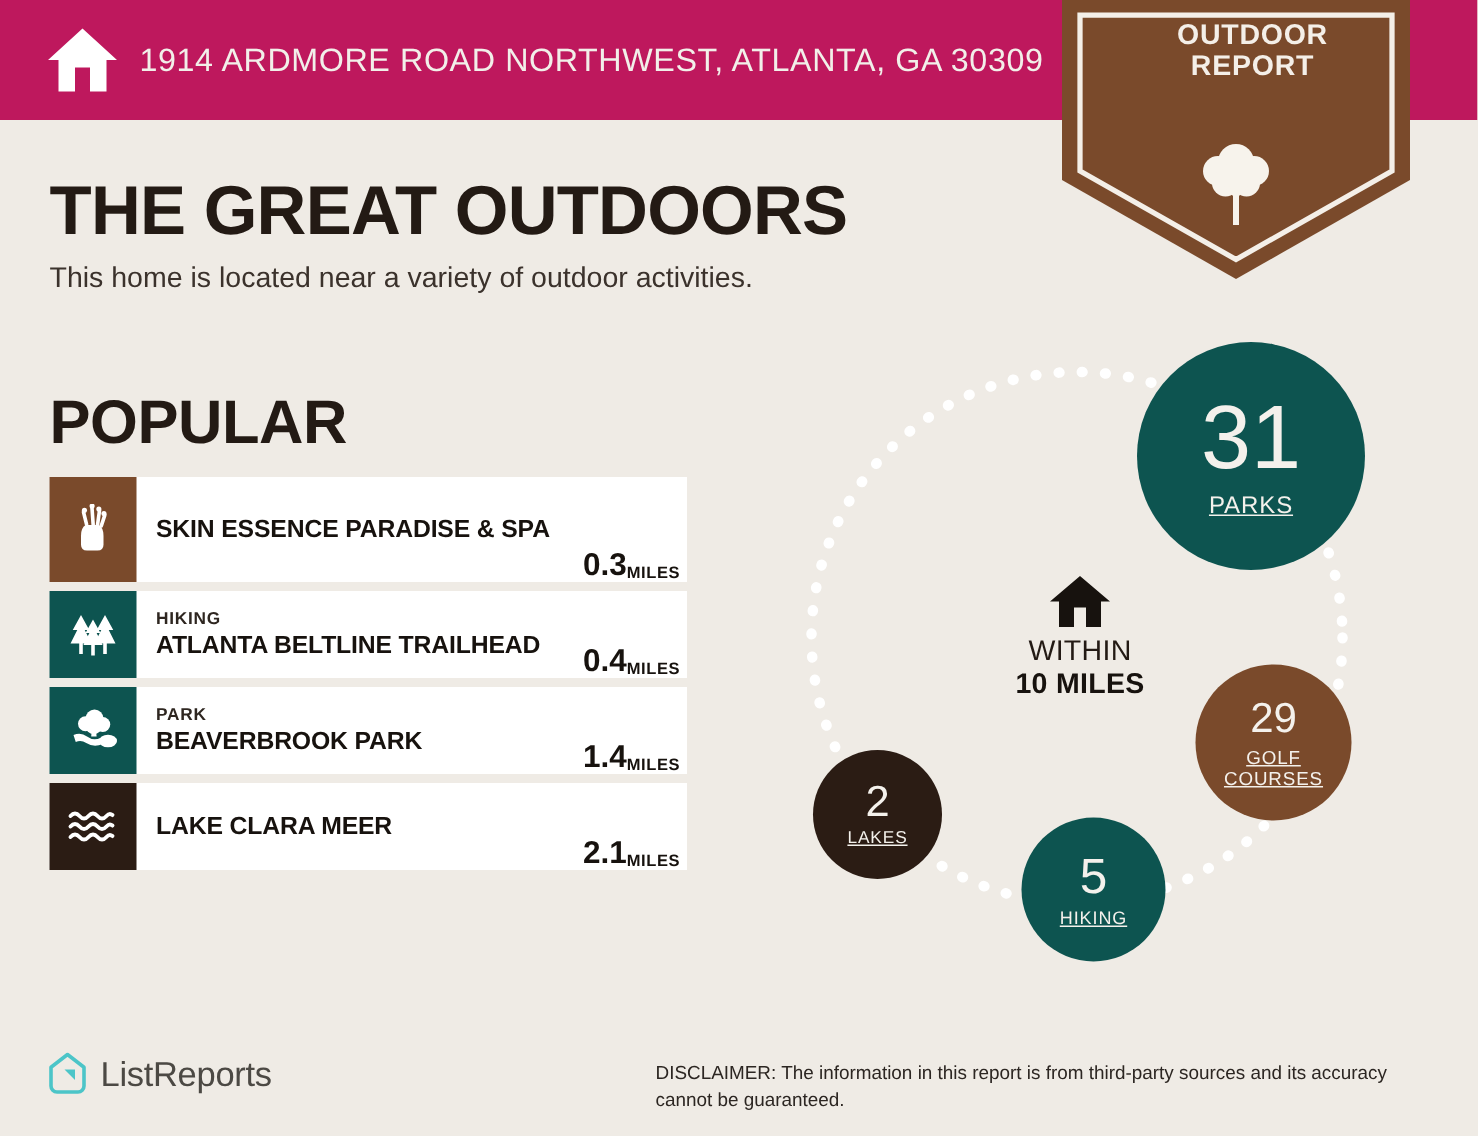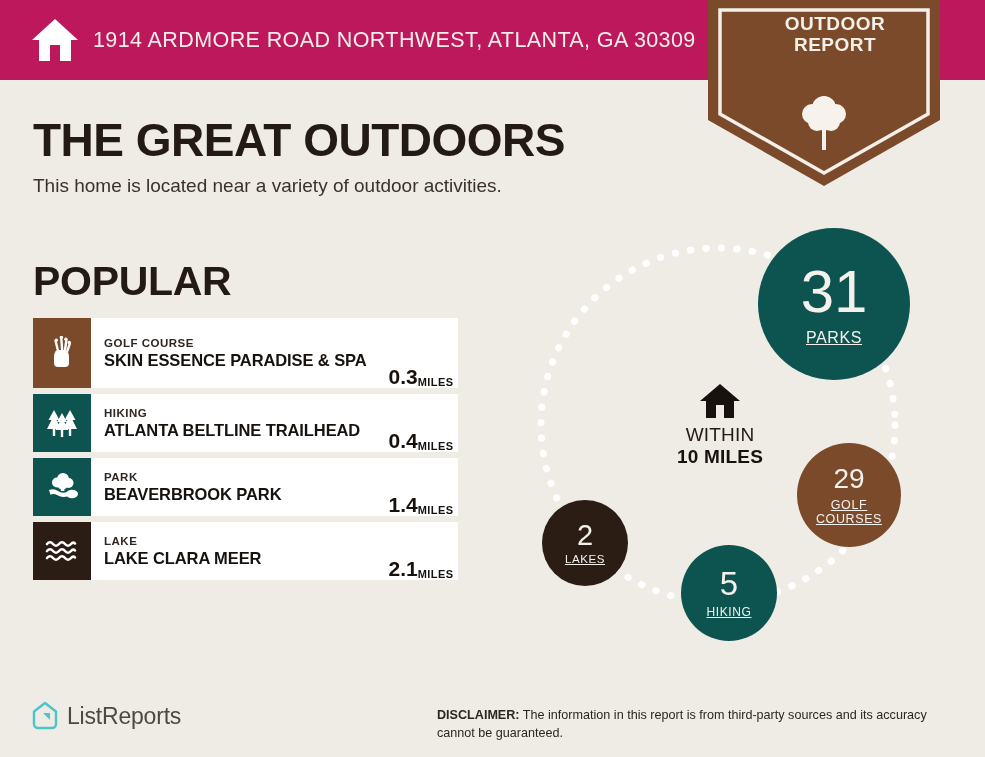--- a/index.html
+++ b/index.html
@@ -251,21 +251,21 @@
     letter-spacing: -0.2px;
   }
   .disclaimer {
     position: absolute;
     left: 437px; top: 706px;
     width: 520px;
     font-size: 12.6px;
     color: #2c2622;
     line-height: 1.45;
   }
-  .disclaimer b { font-weight: bold; margin-top: 24px; }
+  .disclaimer b { font-weight: normal; margin-top: 24px; }
 </style>
 </head>
 <body>
 
 <div id="page">
 
   <div class="header-bar">
     <svg class="header-house-icon" viewBox="0 0 50 48">
       <path d="M25 3 L48 24 L41 24 L41 45 L30 45 L30 29 L20 29 L20 45 L9 45 L9 24 L2 24 Z" fill="#ffffff"></path>
     </svg>
@@ -312,21 +312,20 @@
             <rect x="17.5" y="3" width="2.4" height="12" rx="1.2" transform="rotate(8 18.7 9)"></rect>
             <rect x="20.5" y="6" width="2.4" height="10" rx="1.2" transform="rotate(18 21.7 11)"></rect>
             <circle cx="9.3" cy="4.2" r="1.7"></circle>
             <circle cx="14.4" cy="1.4" r="1.7"></circle>
             <circle cx="18.9" cy="3.3" r="1.7"></circle>
             <circle cx="22.3" cy="6.4" r="1.7"></circle>
           </g>
         </svg>
       </div>
       <div class="poi-body">
-        <div class="poi-cat">GOLF COURSE</div>
         <div class="poi-name">SKIN ESSENCE PARADISE &amp; SPA</div>
       </div>
       <div class="poi-dist">
         <div class="poi-dist-val">0.3</div>
         <div class="poi-dist-unit">MILES</div>
       </div>
     </div>
 
     <div class="poi-row">
       <div class="poi-icon-tile" style="background:#0d5450">
@@ -379,21 +378,20 @@
       <div class="poi-icon-tile" style="background:#2b1c14">
         <svg width="34" height="24" viewBox="0 0 34 24">
           <g fill="none" stroke="#ffffff" stroke-width="2.6" stroke-linecap="round">
             <path d="M2 5 q3 -3.4 6 0 q3 3.4 6 0 q3 -3.4 6 0 q3 3.4 6 0 q2 -2.3 4 -0.6"></path>
             <path d="M2 12 q3 -3.4 6 0 q3 3.4 6 0 q3 -3.4 6 0 q3 3.4 6 0 q2 -2.3 4 -0.6"></path>
             <path d="M2 19 q3 -3.4 6 0 q3 3.4 6 0 q3 -3.4 6 0 q3 3.4 6 0 q2 -2.3 4 -0.6"></path>
           </g>
         </svg>
       </div>
       <div class="poi-body">
-        <div class="poi-cat">LAKE</div>
         <div class="poi-name">LAKE CLARA MEER</div>
       </div>
       <div class="poi-dist">
         <div class="poi-dist-val">2.1</div>
         <div class="poi-dist-unit">MILES</div>
       </div>
     </div>
 
   </div>
 

